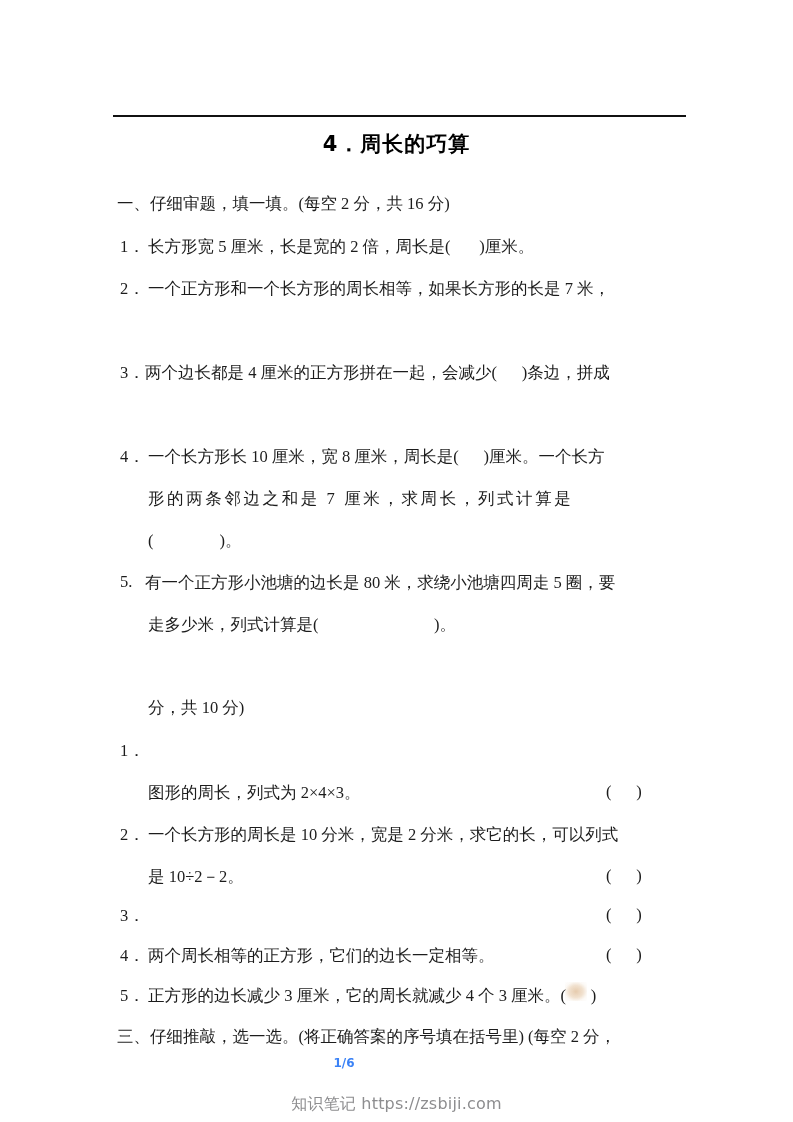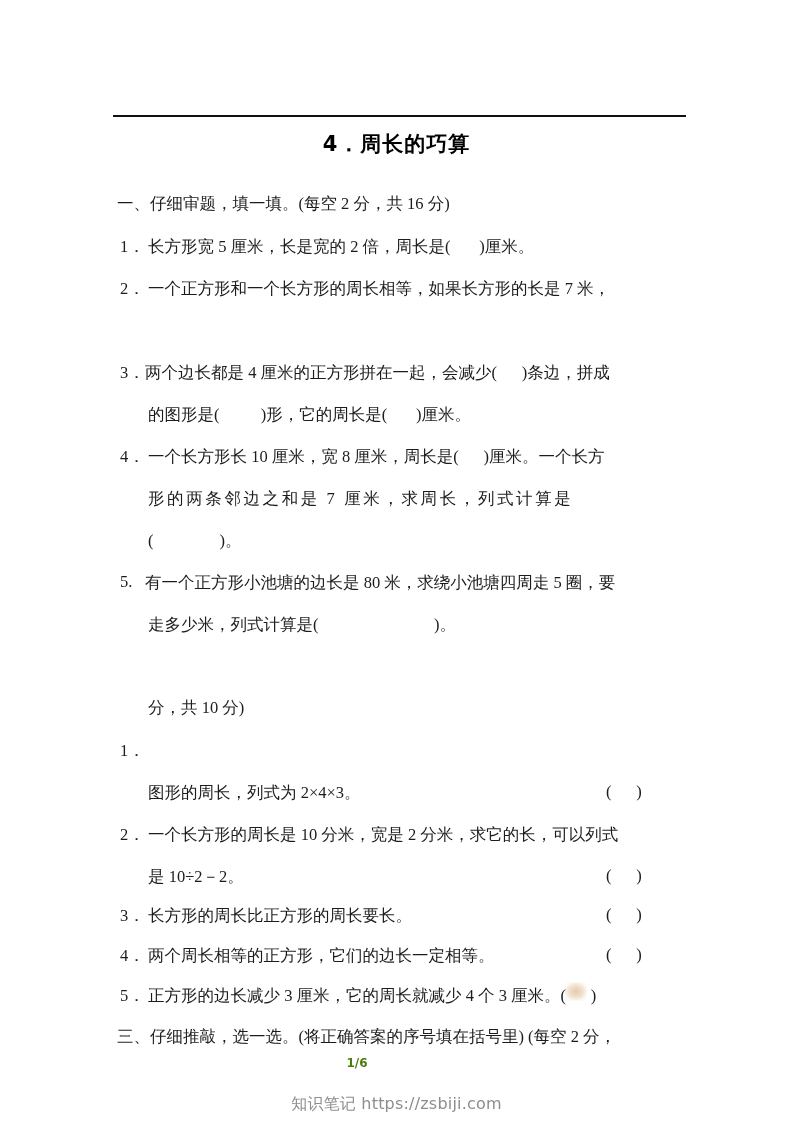--- a/index.html
+++ b/index.html
@@ -101,22 +101,21 @@
   
   .page-number {
     position: absolute;
     left: 0;
     top: 1032px;
     width: 688px;
     text-align: center;
     font-family: "DejaVu Sans", "Liberation Sans", sans-serif;
     font-weight: bold;
     font-size: 12px;
-    color: #4d7c0f;
-    padding-left: 13px;
+    color: #3b82f6;
   }
 
   
   .watermark {
     position: absolute;
     left: 0;
     top: 1070px;
     width: 793px;
     text-align: center;
     font-family: "DejaVu Sans", "Liberation Sans", sans-serif;
@@ -137,21 +136,20 @@
   <div class="line sec-head" style="top:170px;">一、仔细审题，填一填。(每空 2 分，共 16 分)</div>
 
   <div class="item-num" style="left:120px; top:212px;">1．</div>
   <div class="item-body" style="left:148px; top:212px;">长方形宽 5 厘米，长是宽的 2 倍，周长是(       )厘米。</div>
 
   <div class="item-num" style="left:120px; top:254px;">2．</div>
   <div class="item-body" style="left:148px; top:254px;">一个正方形和一个长方形的周长相等，如果长方形的长是 7 米，</div>
 
   <div class="item-num" style="left:120px; top:338px;">3．</div>
   <div class="item-body" style="left:145px; top:338px;">两个边长都是 4 厘米的正方形拼在一起，会减少(      )条边，拼成</div>
-  <div class="item-body" style="left:148px; top:380px;">的图形是(          )形，它的周长是(       )厘米。</div>
 
   <div class="item-num" style="left:120px; top:422px;">4．</div>
   <div class="item-body" style="left:148px; top:422px;">一个长方形长 10 厘米，宽 8 厘米，周长是(      )厘米。一个长方</div>
   <div class="item-body justified" style="left:148px; top:464px;">形的两条邻边之和是 7 厘米，求周长，列式计算是</div>
   <div class="item-body" style="left:148px; top:506px;">(                )。</div>
 
   <div class="item-num" style="left:120px; top:548px;">5.</div>
   <div class="item-body" style="left:145px; top:548px;">有一个正方形小池塘的边长是 80 米，求绕小池塘四周走 5 圈，要</div>
   <div class="item-body" style="left:148px; top:590px;">走多少米，列式计算是(                            )。</div>
 
@@ -160,21 +158,20 @@
   <div class="item-num" style="left:120px; top:716px;">1．</div>
   <div class="item-body" style="left:148px; top:758px;">图形的周长，列式为 2×4×3。</div>
   <div class="answer-paren" style="left:606px; top:758px;">(      )</div>
 
   <div class="item-num" style="left:120px; top:800px;">2．</div>
   <div class="item-body" style="left:148px; top:800px;">一个长方形的周长是 10 分米，宽是 2 分米，求它的长，可以列式</div>
   <div class="item-body" style="left:148px; top:842px;">是 10÷2－2。</div>
   <div class="answer-paren" style="left:606px; top:842px;">(      )</div>
 
   <div class="item-num" style="left:120px; top:881px;">3．</div>
-  <div class="item-body" style="left:148px; top:881px;">长方形的周长比正方形的周长要长。</div>
   <div class="answer-paren" style="left:606px; top:881px;">(      )</div>
 
   <div class="item-num" style="left:120px; top:921px;">4．</div>
   <div class="item-body" style="left:148px; top:921px;">两个周长相等的正方形，它们的边长一定相等。</div>
   <div class="answer-paren" style="left:606px; top:921px;">(      )</div>
 
   <div class="item-num" style="left:120px; top:961px;">5．</div>
   <div class="item-body" style="left:148px; top:961px;">正方形的边长减少 3 厘米，它的周长就减少 4 个 3 厘米。(      )</div>
   <div class="scan-blot" style="left:565px; top:958px;"></div>
 

